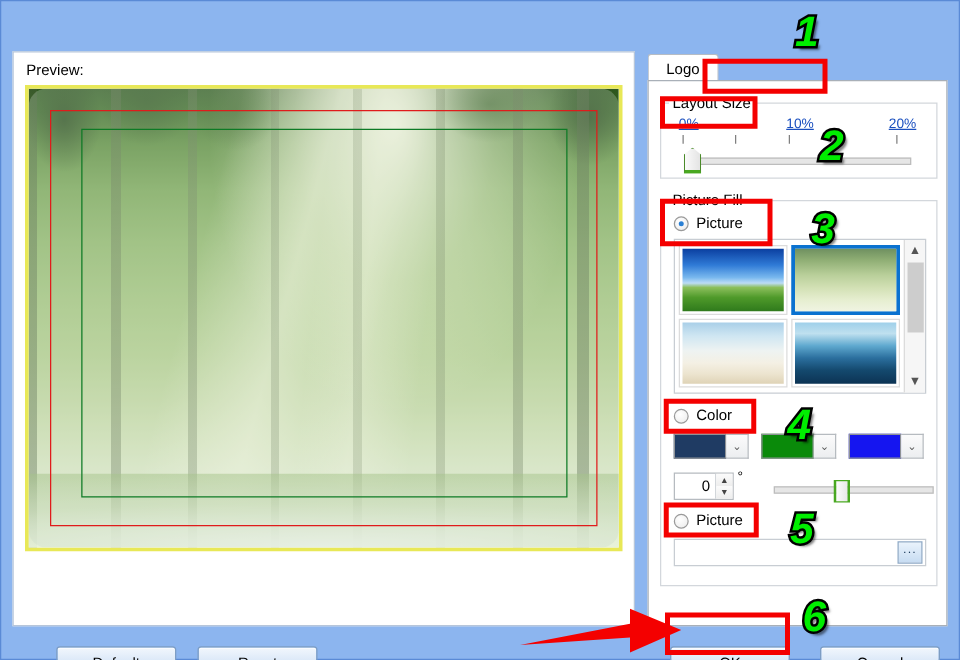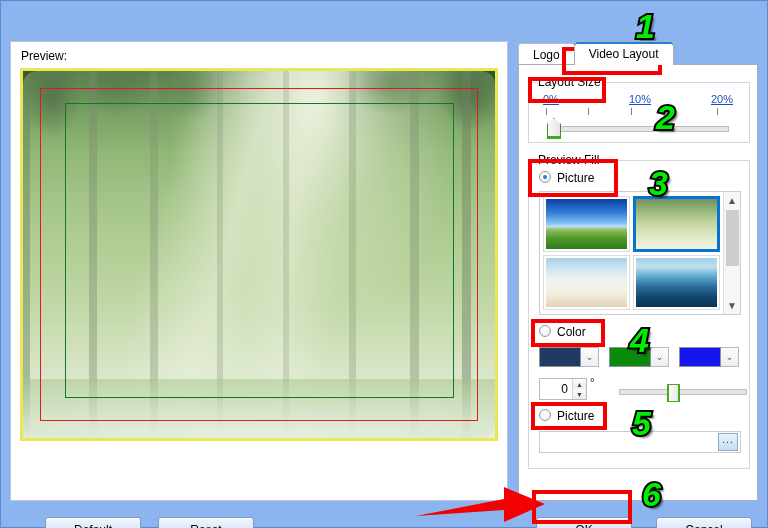--- a/index.html
+++ b/index.html
@@ -157,21 +157,21 @@
   .thumb-up {
     position:absolute; top:0; width:14px; height:21px; cursor:pointer;
     background:linear-gradient(to right,#fafafa,#e4e4e4);
     border:1px solid #4a8a2a;
     border-bottom:3px solid #49a821;
     clip-path:polygon(50% 0%, 100% 28%, 100% 100%, 0% 100%, 0% 28%);
   }
 
   
   #grp-margin-fill { left:9px; top:88px; width:222px; height:316px; }
-  .radio-row { position:absolute; display:flex; align-items:flex-start; gap:6px; font-size:12px; color:#000; cursor:pointer; }
+  .radio-row { position:absolute; display:flex; align-items:flex-end; gap:6px; font-size:12px; color:#000; cursor:pointer; }
   .radio {
     width:12px; height:12px; border-radius:50%; flex:none;
     background:radial-gradient(circle at 40% 35%, #ffffff 0%, #f3f3f3 60%, #e6e6e6 100%);
     border:1px solid #9a9a9a; position:relative;
   }
   .radio.checked:after {
     content:""; position:absolute; left:3px; top:3px; width:4px; height:4px;
     border-radius:50%; background:#2a7fd4;
   }
 
@@ -283,23 +283,20 @@
         <div class="green-rect"></div>
       </div>
     </div>
 
     <div class="right-panel">
 
       <div class="tabstrip">
         <div class="tab">
           <span>Logo</span>
         </div>
-        <div class="tab active">
-          <span>Video Layout</span>
-        </div>
       </div>
 
       <div class="tabpage">
 
         <fieldset class="group" id="grp-margin-size">
           <legend>Layout Size</legend>
           <div class="slider-labels">
             <span style="left:14px">0%</span>
             <span style="left:100px">10%</span>
             <span style="left:182px">20%</span>
@@ -311,21 +308,21 @@
               <i style="left:131px"></i>
               <i style="left:174px"></i>
           </div>
           <div class="trackrow">
             <div class="track"></div>
             <div class="thumb-up" style="left:8px"></div>
           </div>
         </fieldset>
 
         <fieldset class="group" id="grp-margin-fill">
-          <legend>Preview Fill</legend>
+          <legend>Picture Fill</legend>
 
           <div class="radio-row" style="left:10px; top:4px;">
             <span class="radio checked"></span>
             <span>Picture</span>
           </div>
 
           <div class="thumblist">
             <div class="thumbgrid">
               <div class="thumb">
                 <div class="thumb-img t-bliss"></div>

